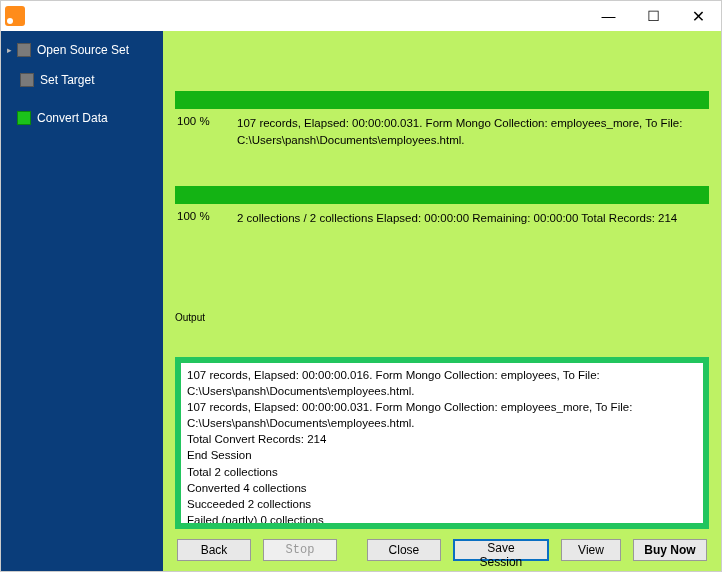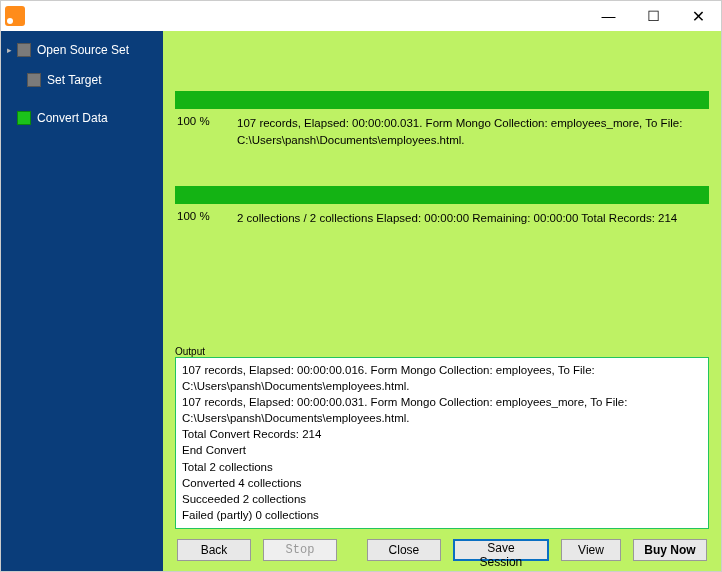--- a/index.html
+++ b/index.html
@@ -56,21 +56,21 @@
   padding: 8px 0;
   color: #fff;
   font-size: 12px;
 }
 .tree-item {
   display: flex;
   align-items: center;
   padding: 4px 0 4px 6px;
   cursor: pointer;
 }
-.tree-item.indented { padding-left: 26px; }
+.tree-item.indented { padding-left: 19px; }
 .tree-box {
   width: 14px; height: 14px;
   background: #7a7a7a;
   border: 1px solid #555;
   margin-right: 6px;
   flex-shrink: 0;
 }
 .tree-box.active {
   background: #1bc21b;
   border-color: #0a8a0a;
@@ -107,28 +107,29 @@
   flex-shrink: 0;
 }
 .progress-text { flex: 1; line-height: 1.45; }
 .output-label {
   font-size: 10px;
   color: #000;
   margin-top: auto;
   padding-top: 8px;
 }
 .output-box {
-  border: 1px solid #22c55e;
+  border: 6px solid #22c55e;
   background: #fff;
   height: 172px;
   padding: 4px 6px;
   font-size: 11.5px;
   line-height: 1.4;
   overflow: hidden;
   color: #000;
+  margin-top: 34px;
 }
 .button-bar {
   display: flex;
   gap: 12px;
   padding: 10px 2px 2px 2px;
   justify-content: flex-start;
   align-items: center;
 }
 .btn {
   height: 22px;
@@ -206,21 +207,21 @@
         <div class="pct">100 %</div>
         <div class="progress-text">2 collections / 2 collections    Elapsed: 00:00:00    Remaining: 00:00:00    Total Records: 214</div>
       </div>
     </div>
 
     <div class="output-label">Output</div>
     <div class="output-box" id="output-box">
         <div>107 records,    Elapsed: 00:00:00.016.    Form Mongo Collection: employees,    To File: C:\Users\pansh\Documents\employees.html.</div>
         <div>107 records,    Elapsed: 00:00:00.031.    Form Mongo Collection: employees_more,    To File: C:\Users\pansh\Documents\employees.html.</div>
         <div>Total Convert Records: 214</div>
-        <div>End Convert</div>
+        <div>End Session</div>
         <div>Total 2 collections</div>
         <div>Converted 4 collections</div>
         <div>Succeeded 2 collections</div>
         <div>Failed (partly) 0 collections</div>
       </div>
 
     <div class="button-bar">
       <button class="btn">Back</button>
       <button class="btn disabled">Stop</button>
       <div style="width:6px"></div>

